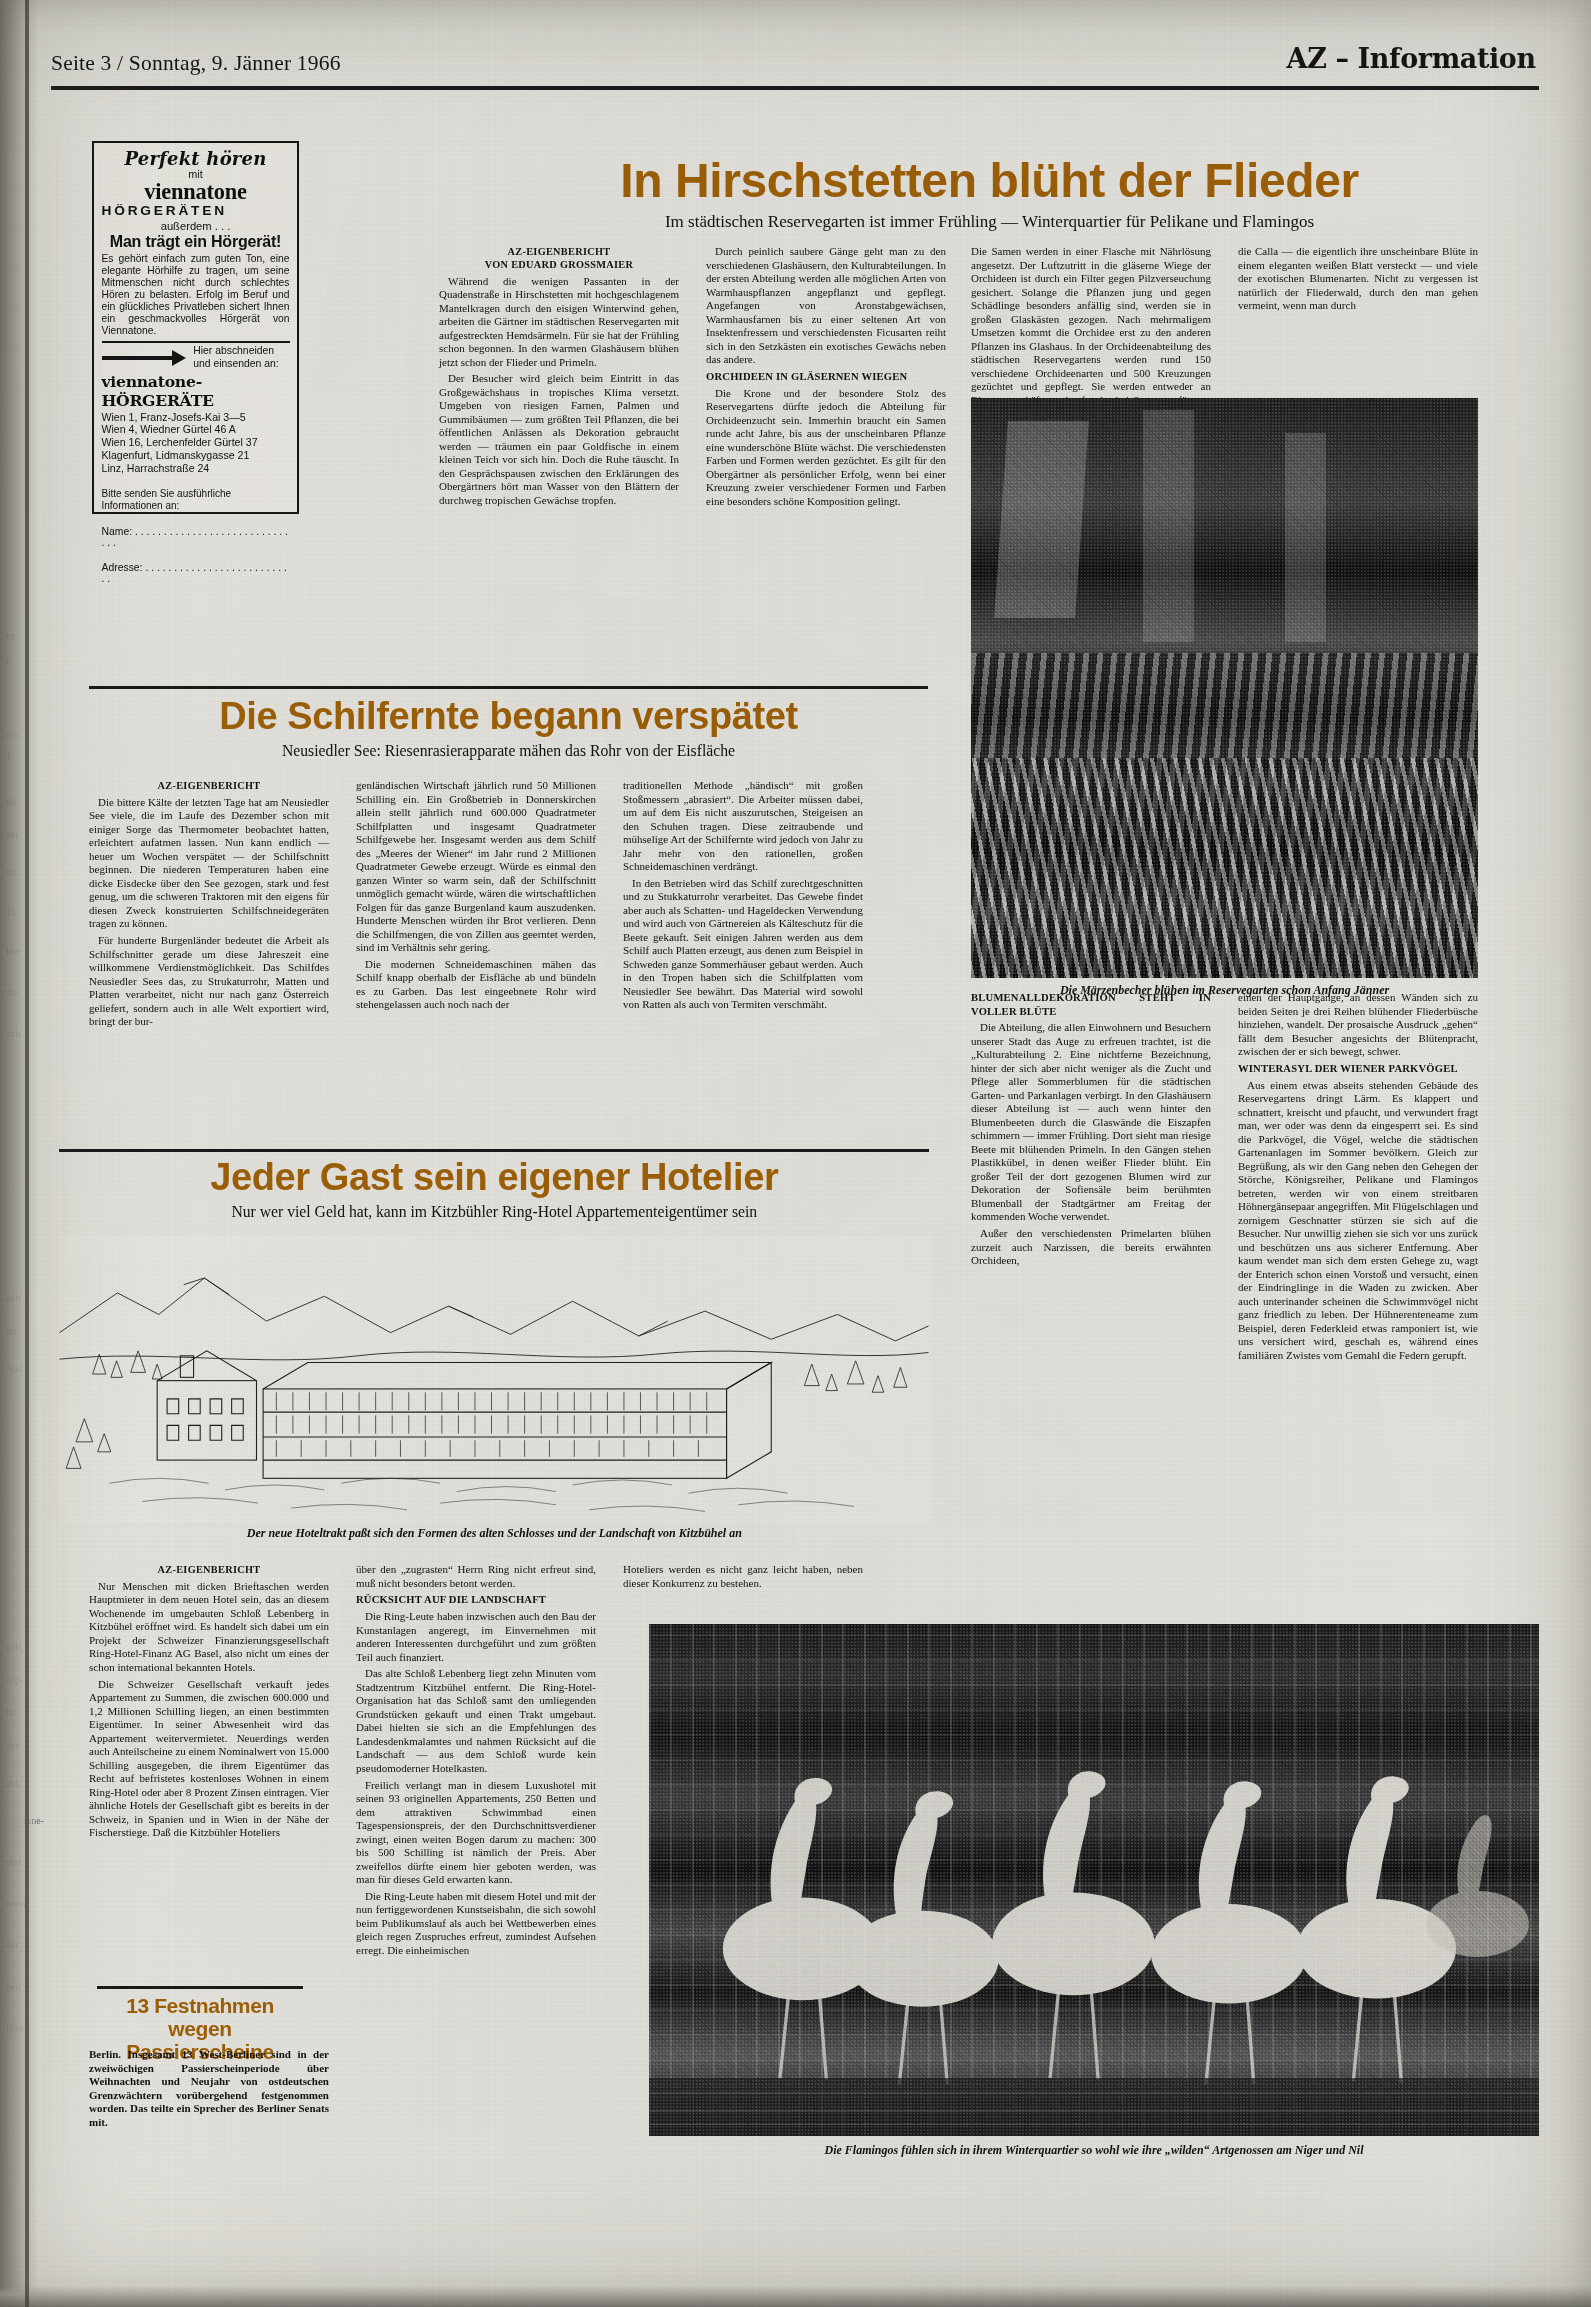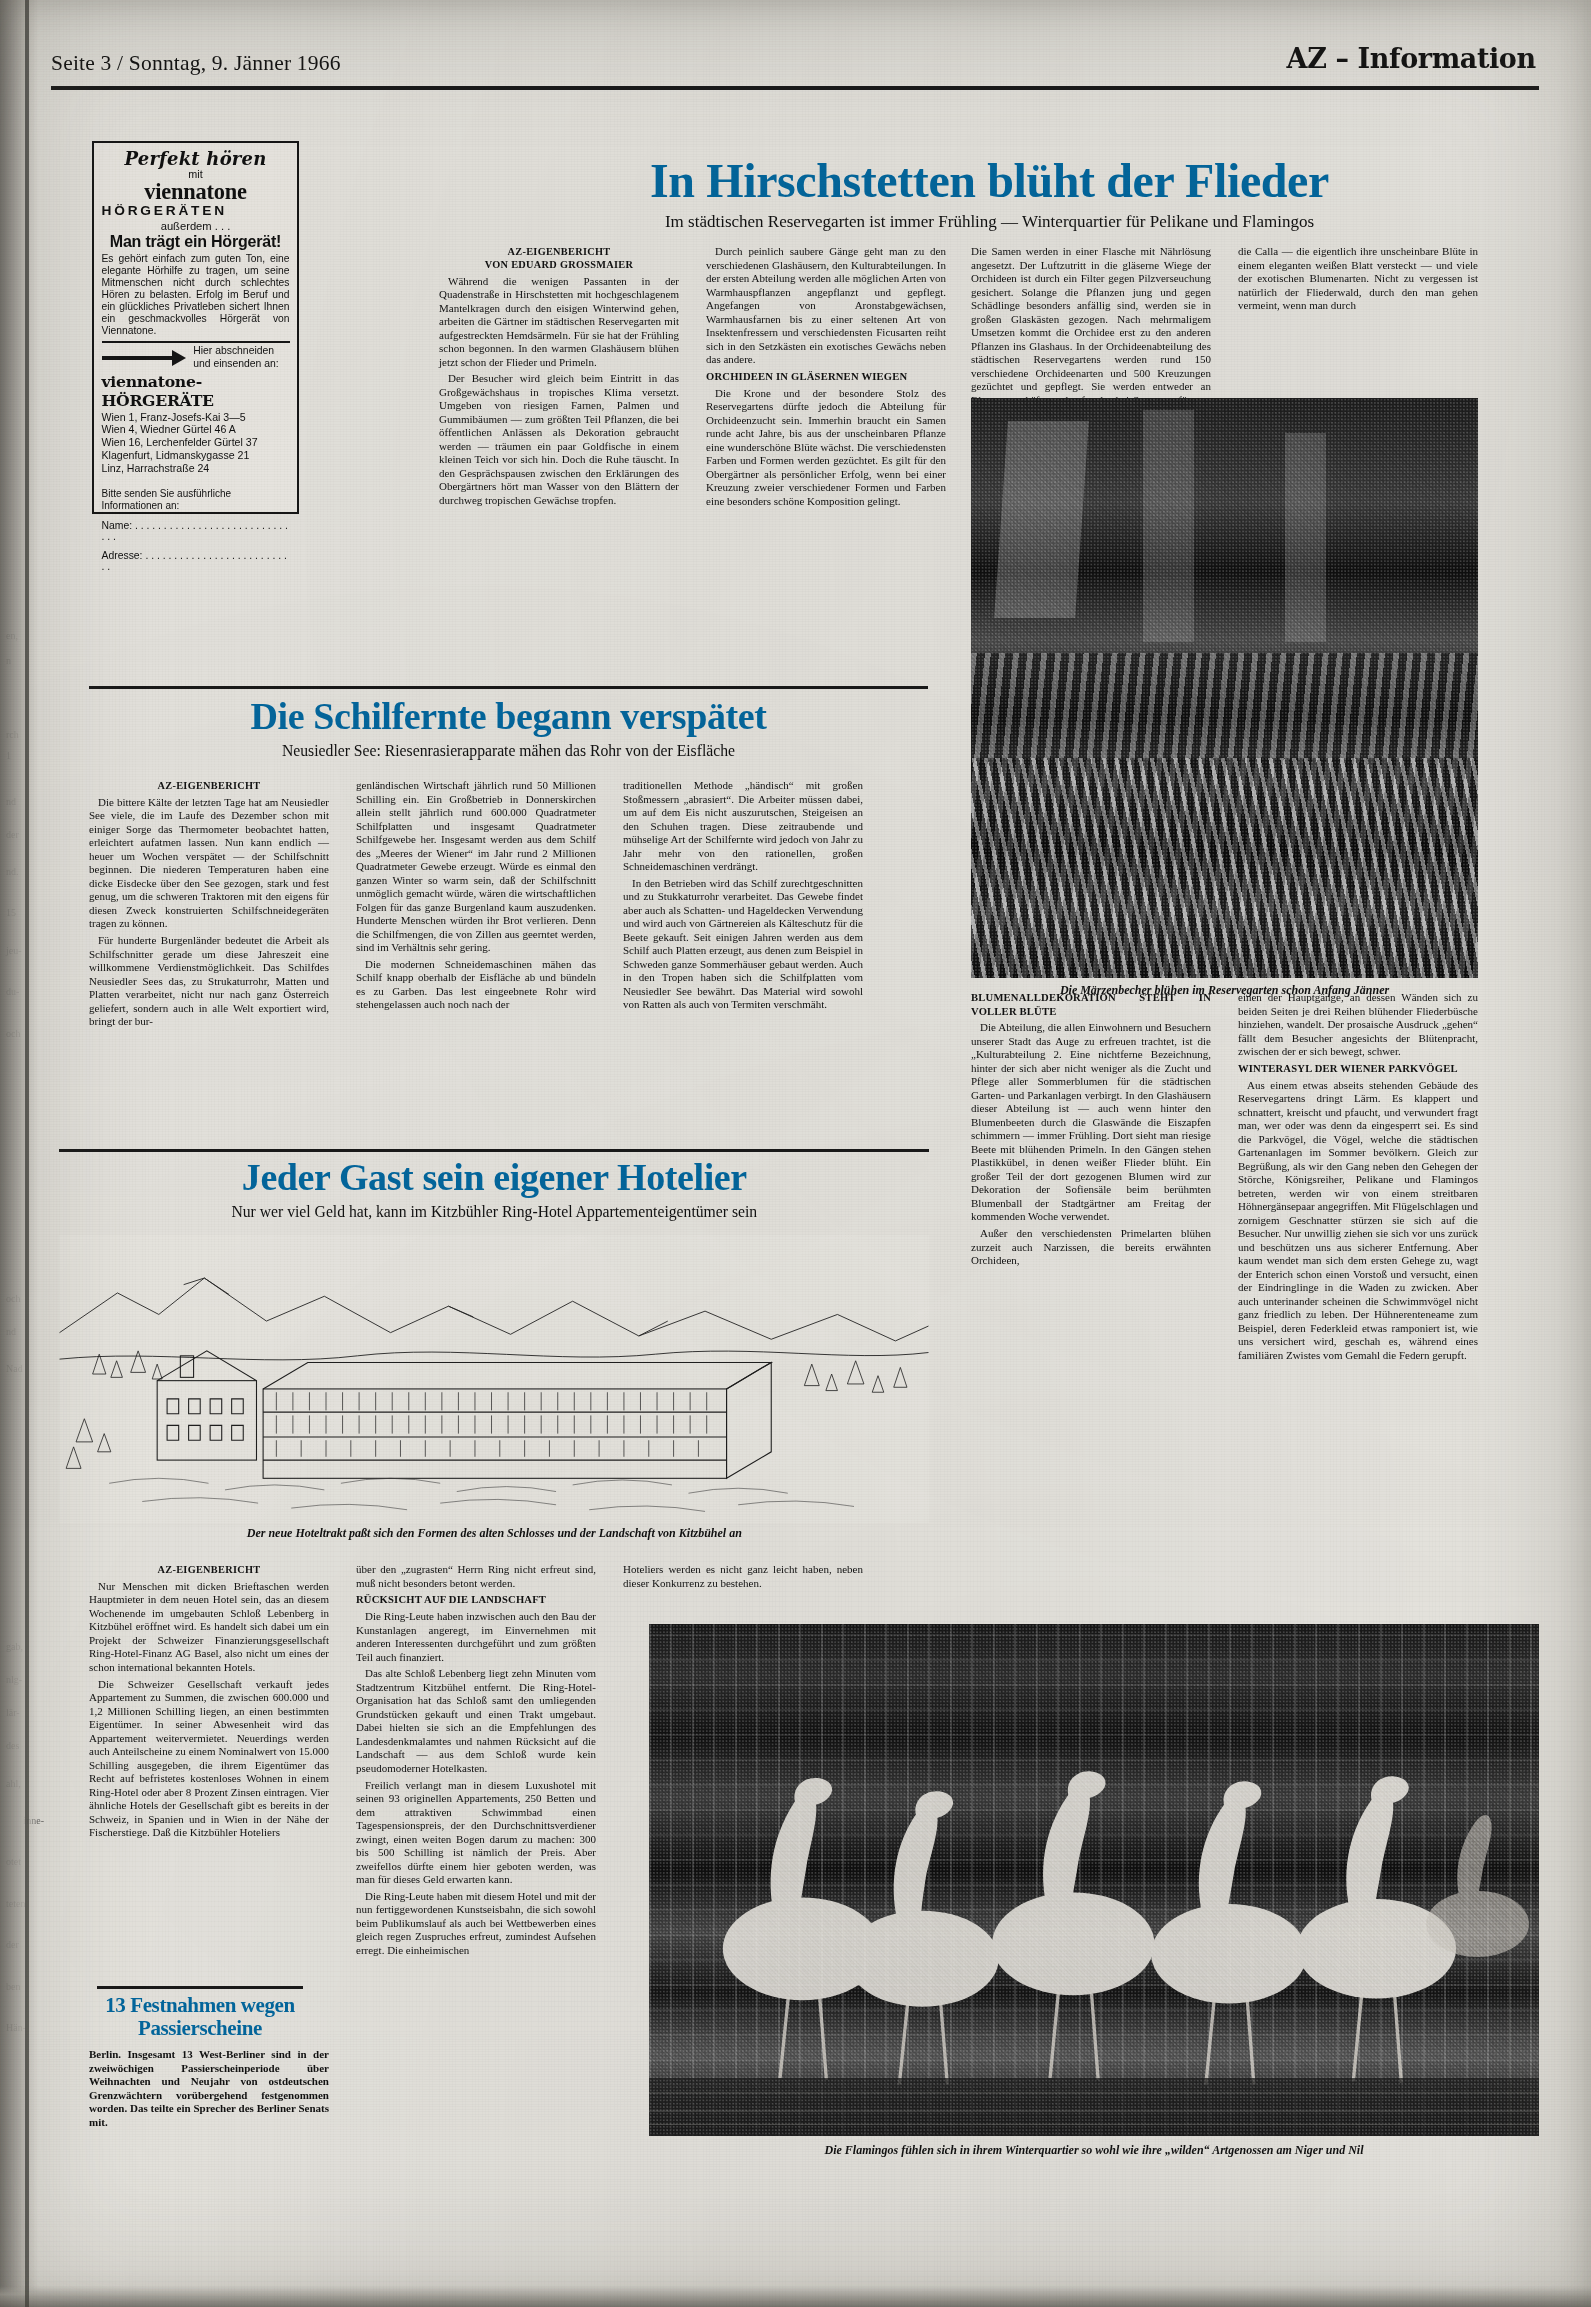--- a/index.html
+++ b/index.html
@@ -43,21 +43,21 @@
   
   .col{position:absolute;font-size:11px;line-height:13.5px;text-align:justify;
       font-family:Liberation Serif, serif;
       -webkit-hyphens:auto;hyphens:auto;}
   .col p{margin:0 0 3.3px 0;text-indent:9px;}
   .col p.noind{text-indent:0;}
   .byline{font-size:10.3px;font-weight:bold;text-align:center;letter-spacing:0.3px;margin:0 0 5px 0;text-indent:0 !important;}
   .subhd{font-size:10.6px;font-weight:bold;margin:5.8px 0 2.5px 0;text-indent:0 !important;letter-spacing:0.2px;}
 
   
-  .hl{font-family:Liberation Serif, serif;font-weight:bold;letter-spacing:-0.4px;color:#0369a1;}
+  .hl{font-family:Liberation Sans, sans-serif;font-weight:bold;letter-spacing:-0.4px;color:#a16207;}
   .h-main{position:absolute;left:389px;top:156px;width:1099px;text-align:center;font-size:48px;line-height:50px;}
   .sub-main{position:absolute;left:389px;top:212px;width:1099px;text-align:center;
       font-family:"Liberation Serif",serif;font-size:17px;}
 
   .h-2{position:absolute;left:38px;top:696px;width:839px;text-align:center;font-size:38px;line-height:41px;}
   .sub-2{position:absolute;left:38px;top:742px;width:839px;text-align:center;
       font-family:"Liberation Serif",serif;font-size:15.7px;}
   .rule-2{position:absolute;left:38px;top:686px;width:839px;height:2.5px;background:#1a1a1a;}
 
   .h-3{position:absolute;left:8.3px;top:1157px;width:870px;text-align:center;font-size:38px;line-height:41px;}
@@ -85,21 +85,21 @@
       text-align:justify;margin-top:2.5px;}
   .ad-sep{height:1.7px;background:#161616;margin:4.1px 0 2.5px;}
   .ad-cut{display:flex;align-items:center;gap:4.1px;}
   .ad-cut-line{flex:0 0 71px;height:4.1px;background:#161616;position:relative;}
   .ad-cut-line:after{content:"";position:absolute;right:-13.3px;top:-5.8px;border-left:14px solid #161616;
       border-top:8.3px solid transparent;border-bottom:8.3px solid transparent;}
   .ad-cut-txt{font-family:"Liberation Sans",sans-serif;font-size:10.4px;line-height:12.4px;margin-left:16.6px;}
   .ad-brand2{font-family:"DejaVu Serif",serif;font-weight:bold;font-size:15.7px;letter-spacing:-0.3px;margin:1.7px 0 0.8px;}
   .ad-addr{font-family:"Liberation Sans",sans-serif;font-size:10.6px;line-height:12.8px;}
   .ad-note{font-family:"Liberation Sans",sans-serif;font-size:10px;line-height:12px;margin-top:13px;}
-  .ad-field{font-family:"Liberation Sans",sans-serif;font-size:10.4px;margin-top:8px;}
+  .ad-field{font-family:"Liberation Sans",sans-serif;font-size:10.4px;margin-top:14px;}
 
   
   .photo{position:absolute;overflow:hidden;background:#2b2b2b;}
   .photo .ht{position:absolute;inset:0;
      background-image:radial-gradient(circle, rgba(255,255,255,.55) 38%, transparent 42%);
      background-size:3.3px 3.3px;mix-blend-mode:screen;opacity:.35;}
   .photo .gr{position:absolute;inset:0;mix-blend-mode:overlay;opacity:.5;
      background:repeating-linear-gradient(45deg, rgba(255,255,255,.12) 0 1.7px, rgba(0,0,0,.12) 1.7px 3.3px);}
   .cap{position:absolute;font-family:"Liberation Serif",serif;font-style:italic;
       font-weight:bold;font-size:12px;text-align:center;}

